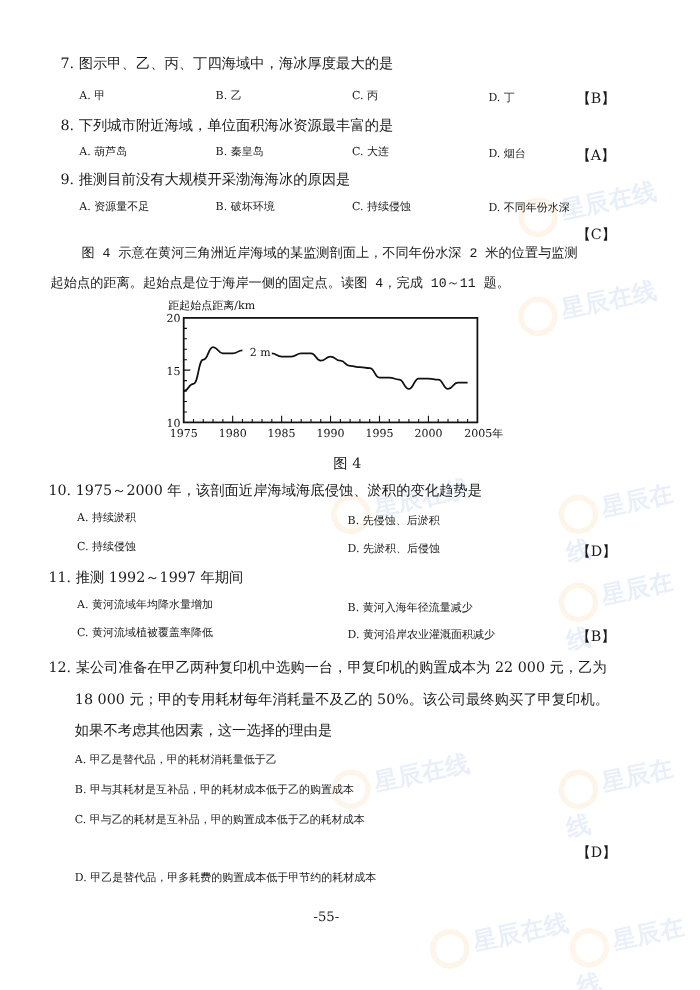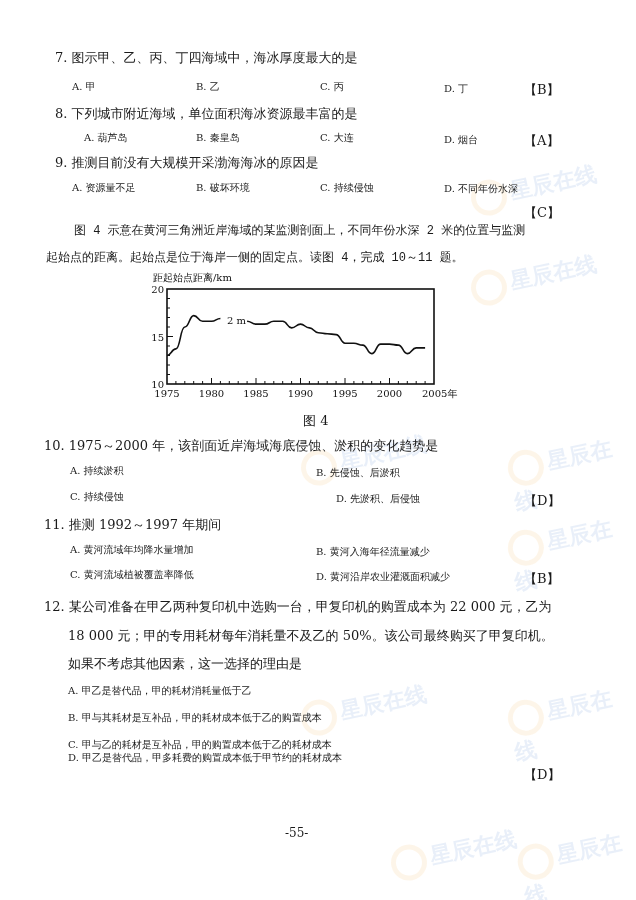--- a/index.html
+++ b/index.html
@@ -35,21 +35,21 @@
 <div class="abs opt" style="left:72px;top:80px;">A. 甲</div>
 <div class="abs opt" style="left:196px;top:80px;">B. 乙</div>
 <div class="abs opt" style="left:320px;top:80px;">C. 丙</div>
 <div class="abs opt" style="left:444px;top:82px;">D. 丁</div>
 <div class="abs ans" style="left:524px;top:81px;">【B】</div>
 
 <div class="abs q" style="left:55px;top:105px;">
   <span>8.</span>
   <span>下列城市附近海域，单位面积海冰资源最丰富的是</span>
 </div>
-<div class="abs opt" style="left:72px;top:131px;margin-left:12px;">A. 葫芦岛</div>
+<div class="abs opt" style="left:72px;top:131px;">A. 葫芦岛</div>
 <div class="abs opt" style="left:196px;top:131px;">B. 秦皇岛</div>
 <div class="abs opt" style="left:320px;top:131px;">C. 大连</div>
 <div class="abs opt" style="left:444px;top:133px;">D. 烟台</div>
 <div class="abs ans" style="left:524px;top:132px;">【A】</div>
 
 <div class="abs q" style="left:55px;top:154px;">
   <span>9.</span>
   <span>推测目前没有大规模开采渤海海冰的原因是</span>
 </div>
 <div class="abs opt" style="left:72px;top:181px;">A. 资源量不足</div>
@@ -126,21 +126,21 @@
 </div>
 <div class="abs" style="left:303px;top:412px;font-size:13px;">图 4</div>
 
 <div class="abs q" style="left:44px;top:437px;">
   <span>10.</span>
   <span>1975～2000 年，该剖面近岸海域海底侵蚀、淤积的变化趋势是</span>
 </div>
 <div class="abs opt" style="left:70px;top:464px;">A. 持续淤积</div>
 <div class="abs opt" style="left:316px;top:466px;">B. 先侵蚀、后淤积</div>
 <div class="abs opt" style="left:70px;top:490px;">C. 持续侵蚀</div>
-<div class="abs opt" style="left:316px;top:492px;margin-left:20px;">D. 先淤积、后侵蚀</div>
+<div class="abs opt" style="left:316px;top:492px;">D. 先淤积、后侵蚀</div>
 <div class="abs ans" style="left:524px;top:492px;">【D】</div>
 
 <div class="abs q" style="left:44px;top:516px;">
   <span>11.</span>
   <span>推测 1992～1997 年期间</span>
 </div>
 <div class="abs opt" style="left:70px;top:543px;">A. 黄河流域年均降水量增加</div>
 <div class="abs opt" style="left:316px;top:545px;">B. 黄河入海年径流量减少</div>
 <div class="abs opt" style="left:70px;top:568px;">C. 黄河流域植被覆盖率降低</div>
 <div class="abs opt" style="left:316px;top:570px;">D. 黄河沿岸农业灌溉面积减少</div>
@@ -148,16 +148,16 @@
 
 <div class="abs q" style="left:44px;top:598px;text-align:right;">
   <span>12.</span>
   <span>某公司准备在甲乙两种复印机中选购一台，甲复印机的购置成本为 22 000 元，乙为</span>
 </div>
 <div class="abs q" style="left:68px;top:627px;text-align:right;">18 000 元；甲的专用耗材每年消耗量不及乙的 50%。该公司最终购买了甲复印机。</div>
 <div class="abs q" style="left:68px;top:655px;">如果不考虑其他因素，这一选择的理由是</div>
 <div class="abs opt" style="left:68px;top:684px;">A. 甲乙是替代品，甲的耗材消耗量低于乙</div>
 <div class="abs opt" style="left:68px;top:711px;">B. 甲与其耗材是互补品，甲的耗材成本低于乙的购置成本</div>
 <div class="abs opt" style="left:68px;top:738px;">C. 甲与乙的耗材是互补品，甲的购置成本低于乙的耗材成本</div>
-<div class="abs opt" style="left:68px;top:751px;">D. 甲乙是替代品，甲多耗费的购置成本低于甲节约的耗材成本</div>
+<div class="abs opt" style="left:68px;top:791px;">D. 甲乙是替代品，甲多耗费的购置成本低于甲节约的耗材成本</div>
 <div class="abs ans" style="left:524px;top:766px;">【D】</div>
 
 <div class="abs pageno" style="left:285px;top:826px;">-55-</div>
 
 </body></html>

